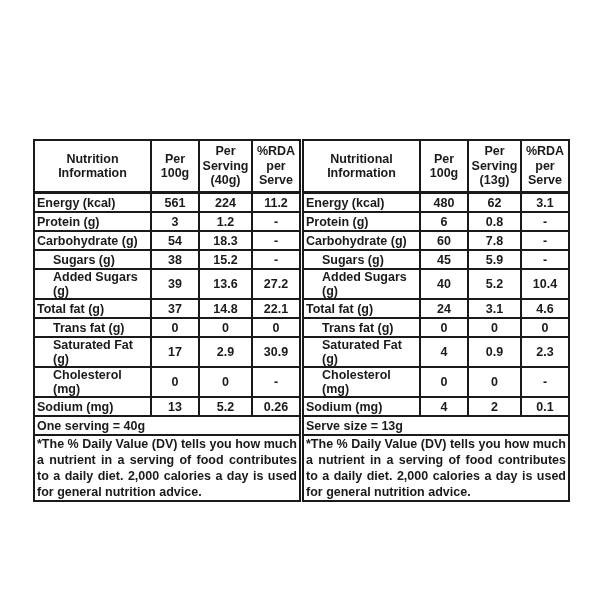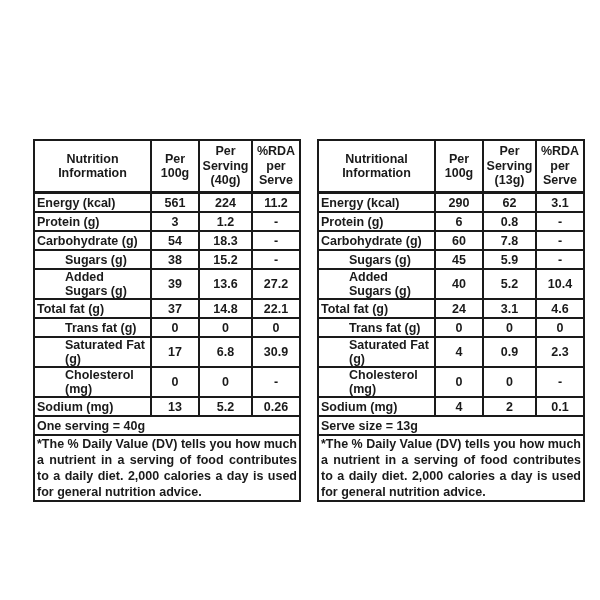--- a/index.html
+++ b/index.html
@@ -16,21 +16,21 @@
     width: 600px;
     height: 600px;
     background: #ffffff;
     overflow: hidden;
   }
   .tables-wrap {
     position: absolute;
     left: 33px;
     top: 139px;
     display: flex;
-    gap: 16px;
+    gap: 1px;
     align-items: center;
   }
   table.nut {
     border-collapse: collapse;
     table-layout: fixed;
     width: 266px;
     background: #ffffff;
   }
   table.nut th, table.nut td {
     border: 2px solid #1a1a1a;
@@ -48,21 +48,21 @@
     border-bottom-width: 3px;
   }
   table.nut td {
     height: 17px;
     font-size: 12.5px;
     font-weight: 700;
     vertical-align: middle;
     padding: 0 2px;
   }
   td.lbl { text-align: left; padding-left: 5px; }
-  td.lbl.sub { padding-left: 30px; }
+  td.lbl.sub { padding-left: 18px; }
   td.num { text-align: center; }
   td.summary {
     text-align: left;
     padding-left: 6px;
     font-size: 13px;
   }
   td.footnote {
     font-size: 9px;
     font-weight: 700;
     line-height: 1.28;
@@ -143,21 +143,21 @@
         </tr>
         <tr>
           <td class="lbl sub">Trans fat (g)</td>
           <td class="num">0</td>
           <td class="num">0</td>
           <td class="num">0</td>
         </tr>
         <tr>
           <td class="lbl sub">Saturated Fat (g)</td>
           <td class="num">17</td>
-          <td class="num">6.8</td>
+          <td class="num">2.9</td>
           <td class="num">30.9</td>
         </tr>
         <tr>
           <td class="lbl sub">Cholesterol (mg)</td>
           <td class="num">0</td>
           <td class="num">0</td>
           <td class="num">-</td>
         </tr>
         <tr>
           <td class="lbl">Sodium (mg)</td>
@@ -191,21 +191,21 @@
 Serving
 (13g)</th>
           <th>%RDA
 per
 Serve</th>
         </tr>
       </thead>
       <tbody>
         <tr>
           <td class="lbl">Energy (kcal)</td>
-          <td class="num">290</td>
+          <td class="num">480</td>
           <td class="num">62</td>
           <td class="num">3.1</td>
         </tr>
         <tr>
           <td class="lbl">Protein (g)</td>
           <td class="num">6</td>
           <td class="num">0.8</td>
           <td class="num">-</td>
         </tr>
         <tr>

